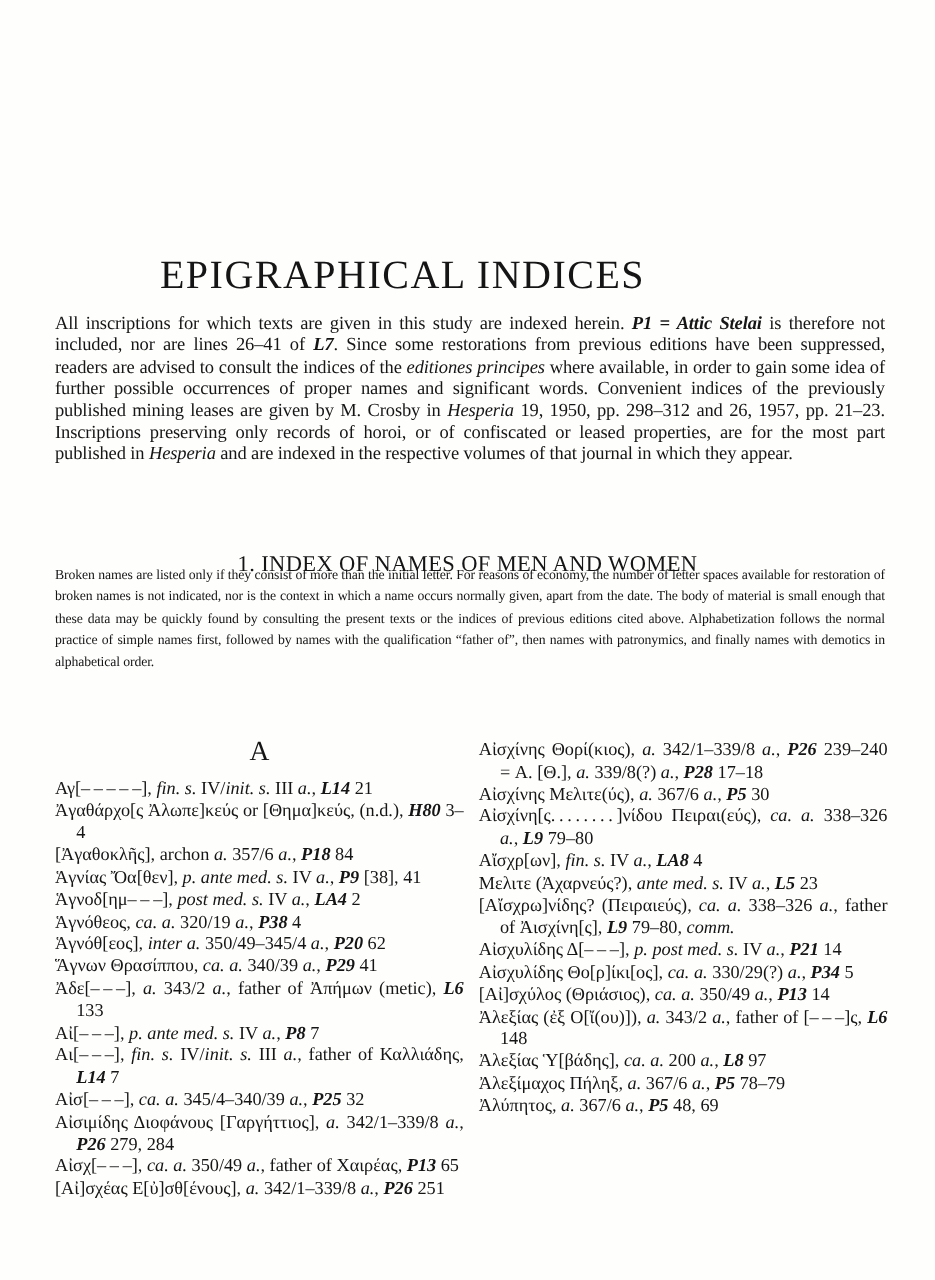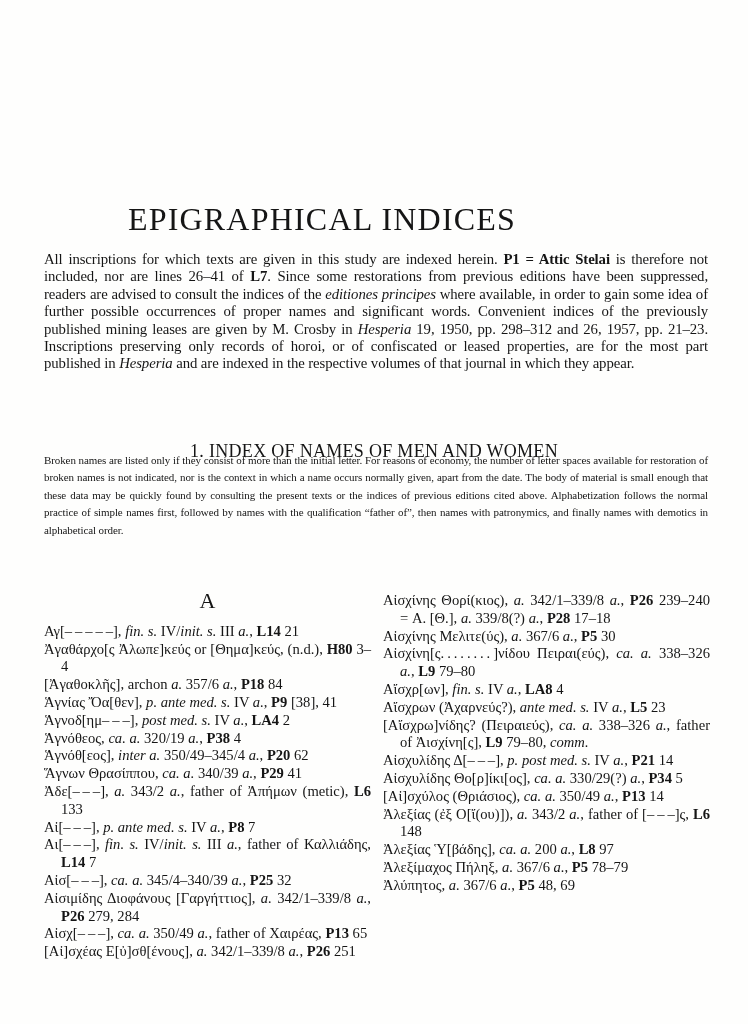--- a/index.html
+++ b/index.html
@@ -29,21 +29,21 @@
     font-size: 11px; line-height: 17.4px; text-align: justify;
     letter-spacing: -0.1px;
   }
   #index {
     top: 592px; left: 44px; width: 666px;
     display: flex; gap: 12px;
   }
   .col { width: 327px; font-size: 14.6px; line-height: 17.8px; }
   .letter { text-align: center; font-size: 22px; margin: 0 0 13px 0; }
   .entry { padding-left: 17px; text-indent: -17px; text-align: justify; }
-  .b { font-weight: 700; }
+  .b { font-weight: 700; font-style: italic; }
   .i { font-style: italic; }
 </style>
 </head>
 <body>
 
 <div class="abs" id="title">EPIGRAPHICAL INDICES</div>
 
 <div class="abs" id="intro"><span>All inscriptions for which texts are given in this study are indexed herein. </span><span class="b">P1 = Attic Stelai</span><span> is therefore not included, nor are lines 26–41 of </span><span class="b">L7</span><span>. Since some restorations from previous editions have been suppressed, readers are advised to consult the indices of the </span><span class="i">editiones principes</span><span> where available, in order to gain some idea of further possible occurrences of proper names and significant words. Convenient indices of the previously published mining leases are given by M. Crosby in </span><span class="i">Hesperia</span><span> 19, 1950, pp. 298–312 and 26, 1957, pp. 21–23. Inscriptions preserving only records of horoi, or of confiscated or leased properties, are for the most part published in </span><span class="i">Hesperia</span><span> and are indexed in the respective volumes of that journal in which they appear.</span></div>
 
 <div class="abs" id="sec-h">1. INDEX OF NAMES OF MEN AND WOMEN</div>
@@ -69,21 +69,21 @@
         <div class="entry"><span>Αἰσιμίδης Διοφάνους [Γαργήττιος], </span><span class="i">a.</span><span> 342/1–339/8 </span><span class="i">a.</span><span>, </span><span class="b">P26</span><span> 279, 284</span></div>
         <div class="entry"><span>Αἰσχ[– – –], </span><span class="i">ca. a.</span><span> 350/49 </span><span class="i">a.</span><span>, father of Χαιρέας, </span><span class="b">P13</span><span> 65</span></div>
         <div class="entry"><span>[Αἰ]σχέας Ε[ὐ]σθ[ένους], </span><span class="i">a.</span><span> 342/1–339/8 </span><span class="i">a.</span><span>, </span><span class="b">P26</span><span> 251</span></div>
       </div>
   </div>
   <div class="col">
       <div class="entry"><span>Αἰσχίνης Θορί(κιος), </span><span class="i">a.</span><span> 342/1–339/8 </span><span class="i">a.</span><span>, </span><span class="b">P26</span><span> 239–240 = Α. [Θ.], </span><span class="i">a.</span><span> 339/8(?) </span><span class="i">a.</span><span>, </span><span class="b">P28</span><span> 17–18</span></div>
       <div class="entry"><span>Αἰσχίνης Μελιτε(ύς), </span><span class="i">a.</span><span> 367/6 </span><span class="i">a.</span><span>, </span><span class="b">P5</span><span> 30</span></div>
       <div class="entry"><span>Αἰσχίνη[ς. . . . . . . . ]νίδου Πειραι(εύς), </span><span class="i">ca. a.</span><span> 338–326 </span><span class="i">a.</span><span>, </span><span class="b">L9</span><span> 79–80</span></div>
       <div class="entry"><span>Αἴσχρ[ων], </span><span class="i">fin. s. </span><span>IV </span><span class="i">a.</span><span>, </span><span class="b">LA8</span><span> 4</span></div>
-      <div class="entry"><span>Αἴσχρων (Ἀχαρνεύς?), </span><span class="i">ante med. s. </span><span>IV </span><span class="i">a.</span><span>, </span><span class="b">L5</span><span> 23</span></div>
+      <div class="entry"><span>Μελιτε (Ἀχαρνεύς?), </span><span class="i">ante med. s. </span><span>IV </span><span class="i">a.</span><span>, </span><span class="b">L5</span><span> 23</span></div>
       <div class="entry"><span>[Αἴσχρω]νίδης? (Πειραιεύς), </span><span class="i">ca. a.</span><span> 338–326 </span><span class="i">a.</span><span>, father of Ἀισχίνη[ς], </span><span class="b">L9</span><span> 79–80, </span><span class="i">comm.</span></div>
       <div class="entry"><span>Αἰσχυλίδης Δ[– – –], </span><span class="i">p. post med. s. </span><span>IV </span><span class="i">a.</span><span>, </span><span class="b">P21</span><span> 14</span></div>
       <div class="entry"><span>Αἰσχυλίδης Θο[ρ]ίκι[ος], </span><span class="i">ca. a.</span><span> 330/29(?) </span><span class="i">a.</span><span>, </span><span class="b">P34</span><span> 5</span></div>
       <div class="entry"><span>[Αἰ]σχύλος (Θριάσιος), </span><span class="i">ca. a.</span><span> 350/49 </span><span class="i">a.</span><span>, </span><span class="b">P13</span><span> 14</span></div>
       <div class="entry"><span>Ἀλεξίας (ἐξ Ο[ἴ(ου)]), </span><span class="i">a.</span><span> 343/2 </span><span class="i">a.</span><span>, father of [– – –]ς, </span><span class="b">L6</span><span> 148</span></div>
       <div class="entry"><span>Ἀλεξίας Ὑ[βάδης], </span><span class="i">ca. a.</span><span> 200 </span><span class="i">a.</span><span>, </span><span class="b">L8</span><span> 97</span></div>
       <div class="entry"><span>Ἀλεξίμαχος Πήληξ, </span><span class="i">a.</span><span> 367/6 </span><span class="i">a.</span><span>, </span><span class="b">P5</span><span> 78–79</span></div>
       <div class="entry"><span>Ἀλύπητος, </span><span class="i">a.</span><span> 367/6 </span><span class="i">a.</span><span>, </span><span class="b">P5</span><span> 48, 69</span></div>
     </div>
 </div>

